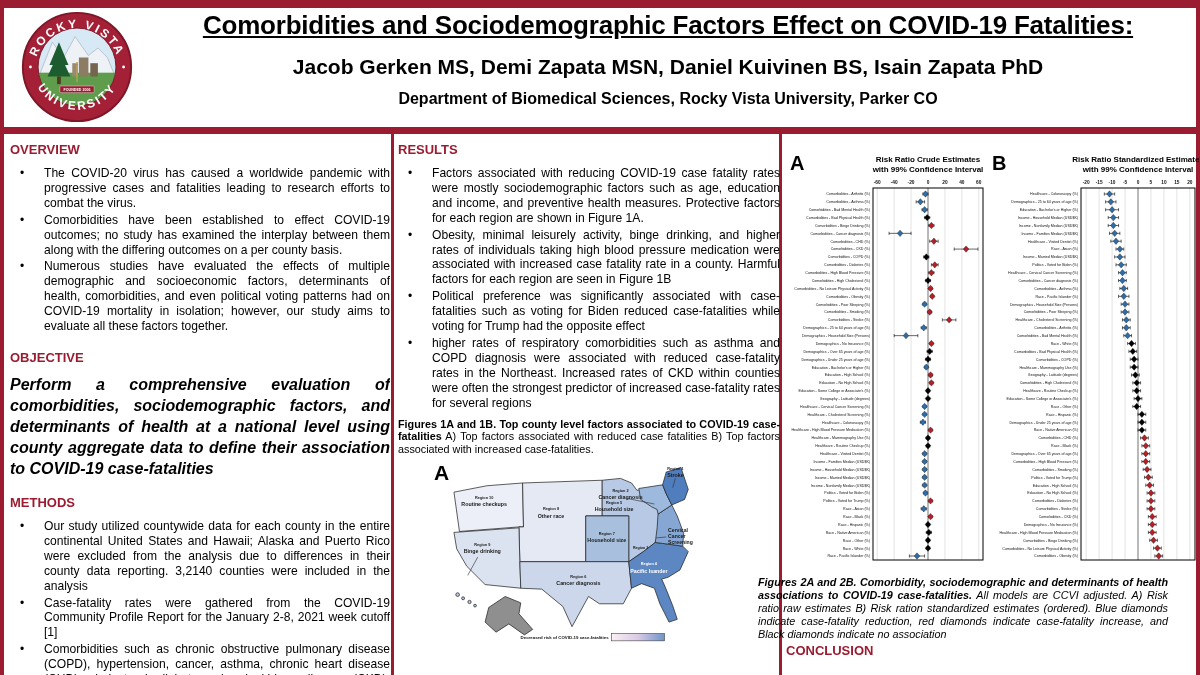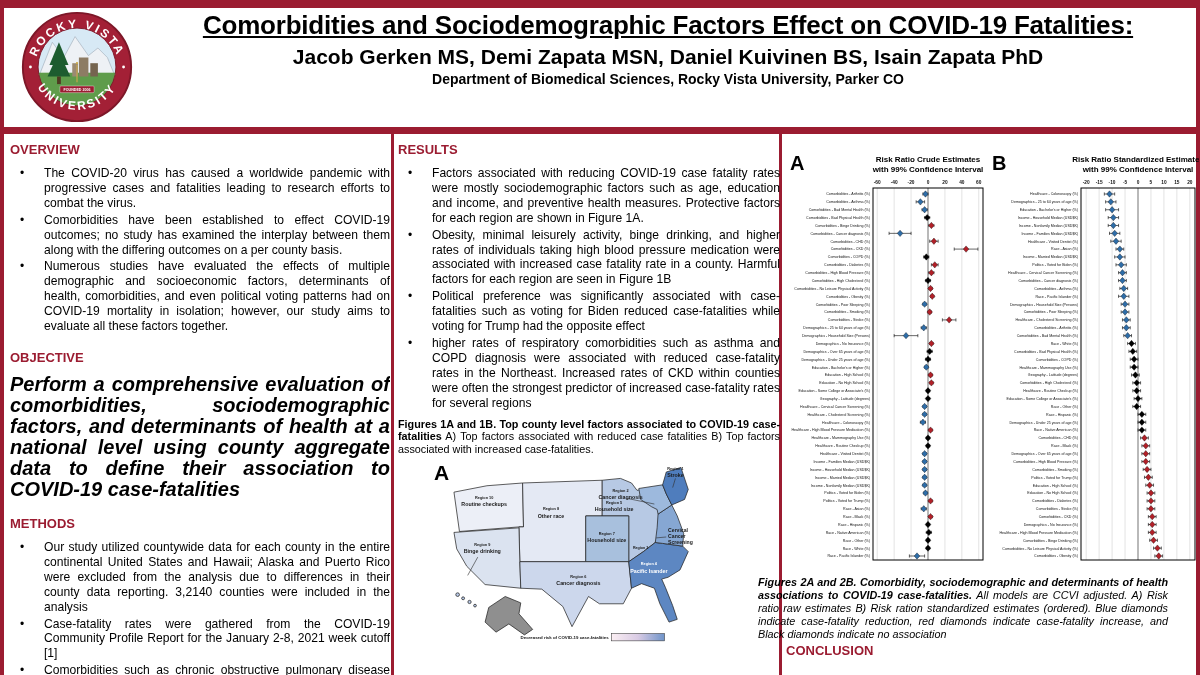--- a/index.html
+++ b/index.html
@@ -10,31 +10,31 @@
   .bar-left{left:0;top:0;width:4px;height:675px;}
   .bar-right{right:0;top:0;width:4px;height:675px;}
   .bar-div{left:0;top:127px;width:1200px;height:7px;}
   .vdiv1{left:391px;top:134px;width:3px;height:541px;}
   .vdiv2{left:779px;top:134px;width:3px;height:541px;}
 
   .header{position:absolute;left:4px;right:4px;top:8px;height:119px;background:#fff;}
   .logo{position:absolute;left:16px;top:2px;width:114px;height:114px;}
   .titlebox{position:absolute;left:142px;right:6px;top:2px;text-align:center;}
   .title{font-size:26px;font-weight:bold;line-height:30px;letter-spacing:-0.2px;text-decoration:underline;}
-  .authors{font-size:21px;font-weight:bold;margin-top:5px;line-height:24px;}
-  .affil{font-size:14px;font-weight:bold;margin-top:2px;}
+  .authors{font-size:21px;font-weight:bold;margin-top:15px;line-height:24px;}
+  .affil{font-size:16px;font-weight:bold;margin-top:11px;}
 
   .col-left{position:absolute;left:10px;top:139px;width:380px;height:536px;overflow:hidden;}
   .col-mid{position:absolute;left:398px;top:139px;width:382px;height:536px;overflow:hidden;}
   .section-head{color:#9B1C31;font-weight:bold;font-size:13px;line-height:22px;margin:0 0 5px 0;}
   .mt{margin-top:13px;}
   .bi{display:flex;margin-bottom:2px;}
   .bdot{flex:0 0 34px;padding-left:10px;font-size:12px;line-height:15px;box-sizing:border-box;}
   .btxt{flex:1;text-align:justify;font-size:12.1px;line-height:14.9px;}
-  .objective-text{font-size:20px;font-weight:bold;font-style:italic;line-height:21px;text-align:justify;margin:0;}
+  .objective-text{font-size:16px;font-weight:bold;font-style:italic;line-height:21px;text-align:justify;margin:0;}
   .figcap{font-size:10.8px;line-height:12.9px;text-align:justify;margin:7px 0 0 0;}
   .map-wrap{position:relative;margin:3px 0 0 34px;width:302px;height:188px;}
   .map-panel-label{position:absolute;left:2px;top:2px;font-size:21px;font-weight:bold;}
   .plabel{position:absolute;font-size:20px;font-weight:bold;z-index:3;}
   .plabelA{left:790px;top:152px;}
   .plabelB{left:992px;top:152px;}
   .forestA{position:absolute;left:785px;top:150px;}
   .forestB{position:absolute;left:987px;top:150px;}
   .cap2{position:absolute;left:758px;top:569px;width:410px;font-style:italic;}
   .conclusion-head{position:absolute;left:786px;top:640px;}

